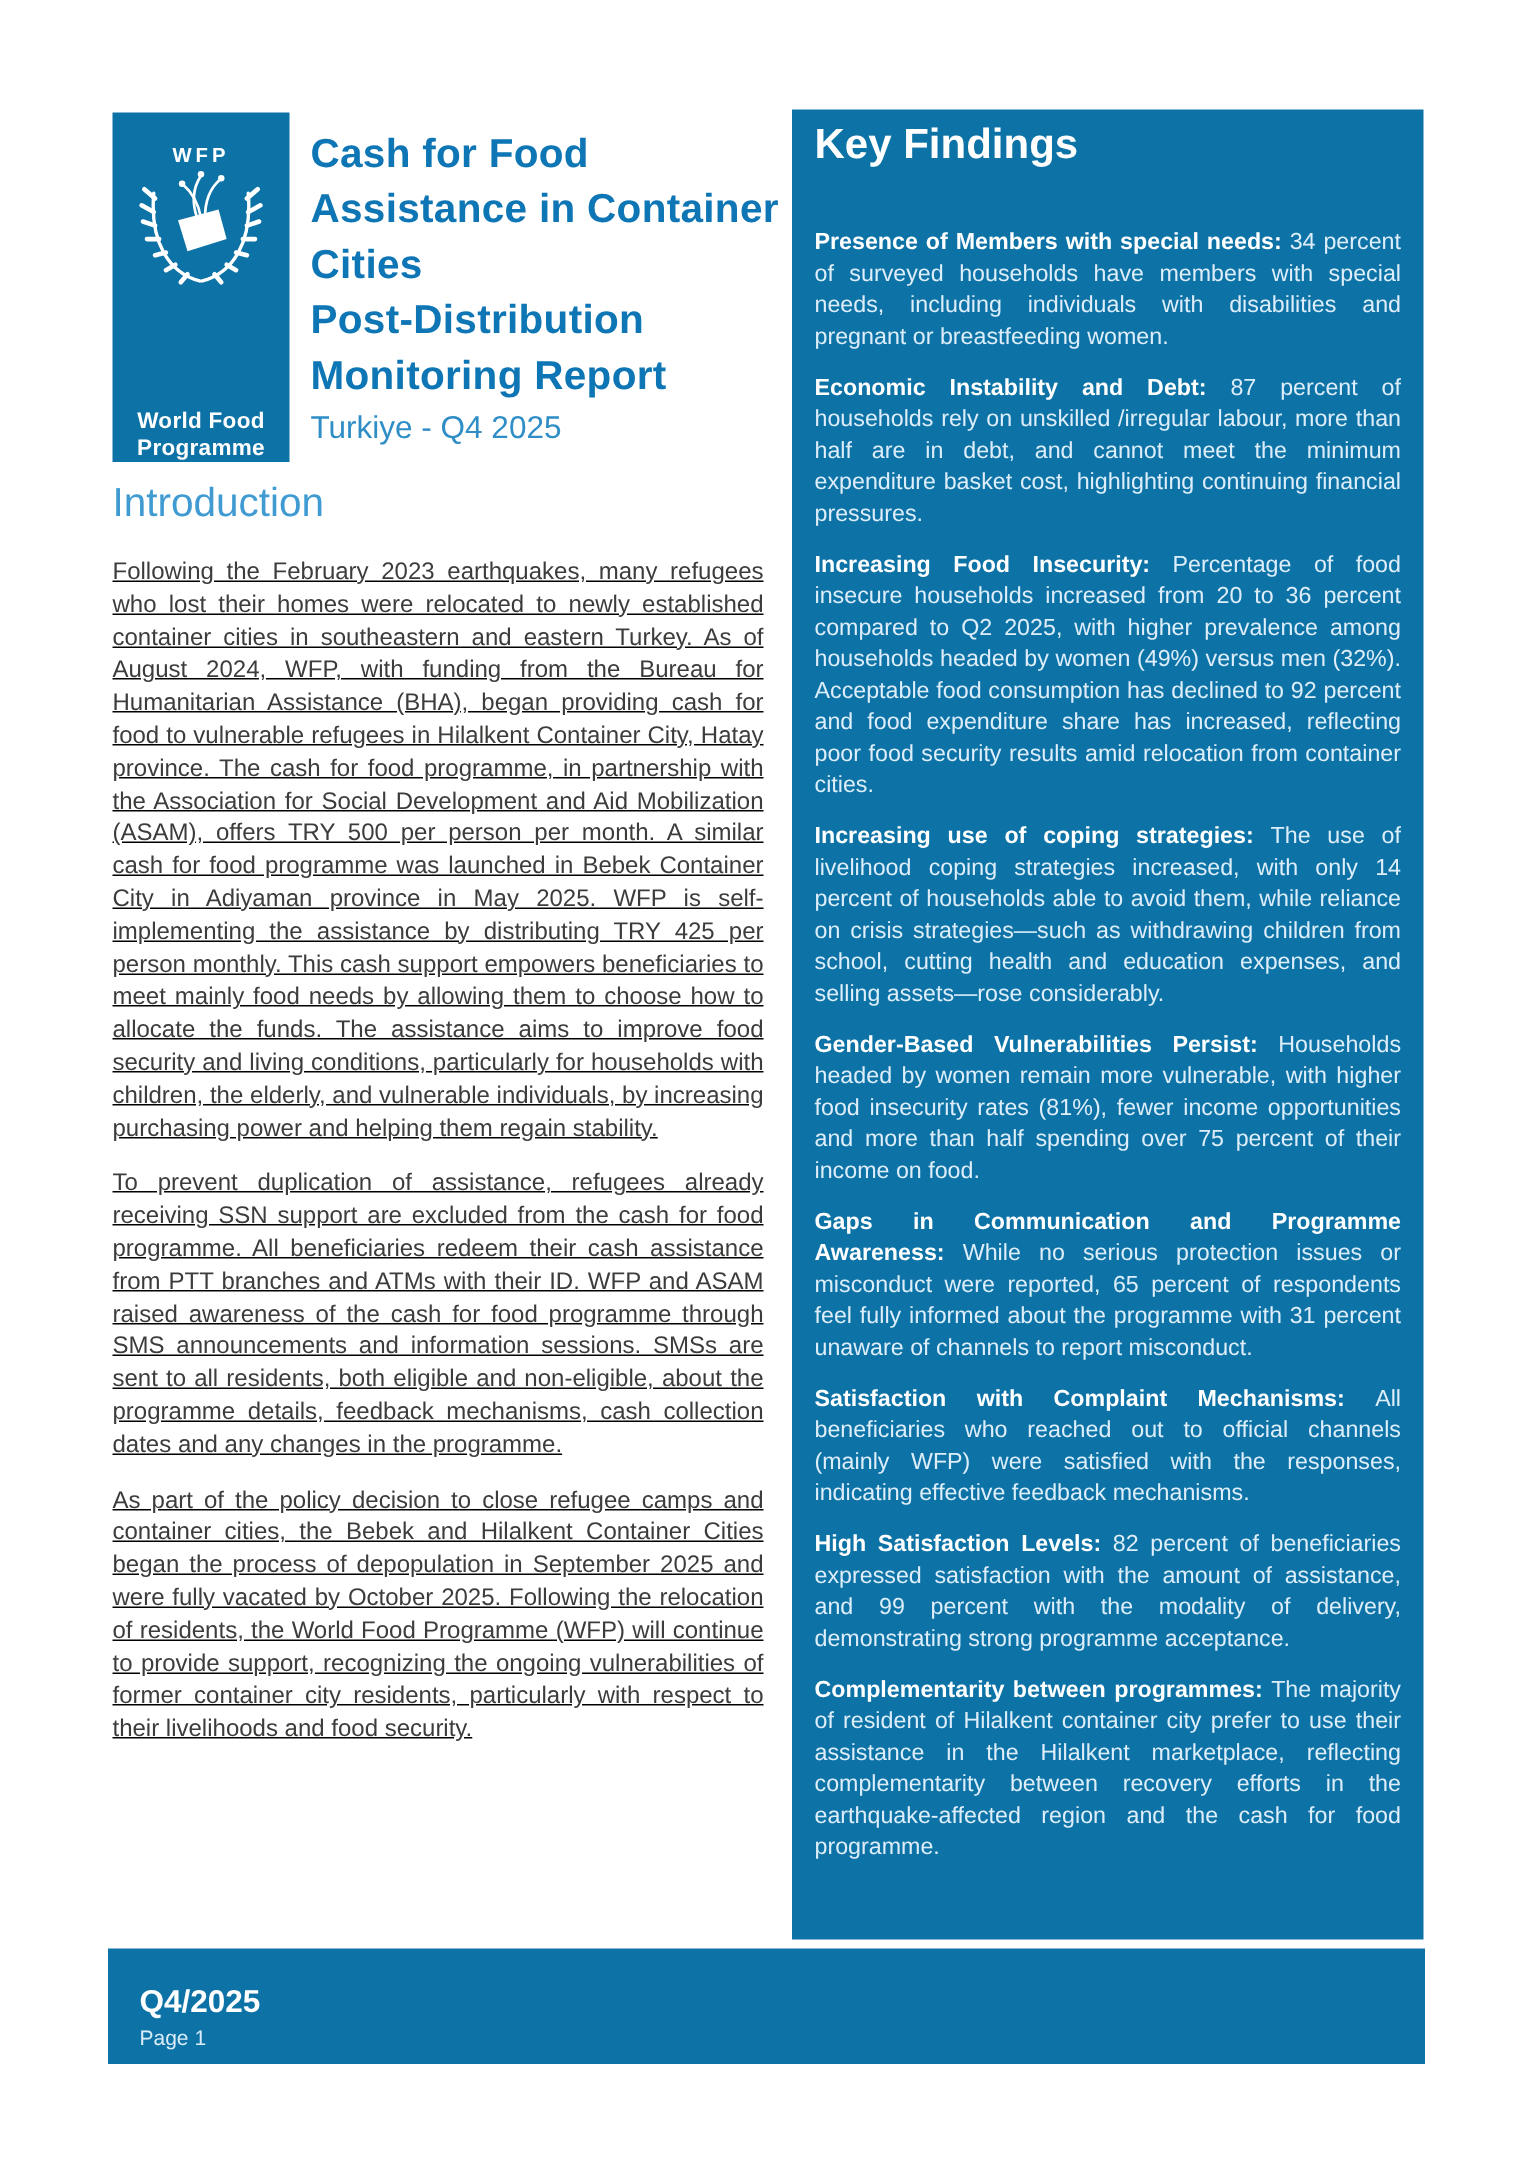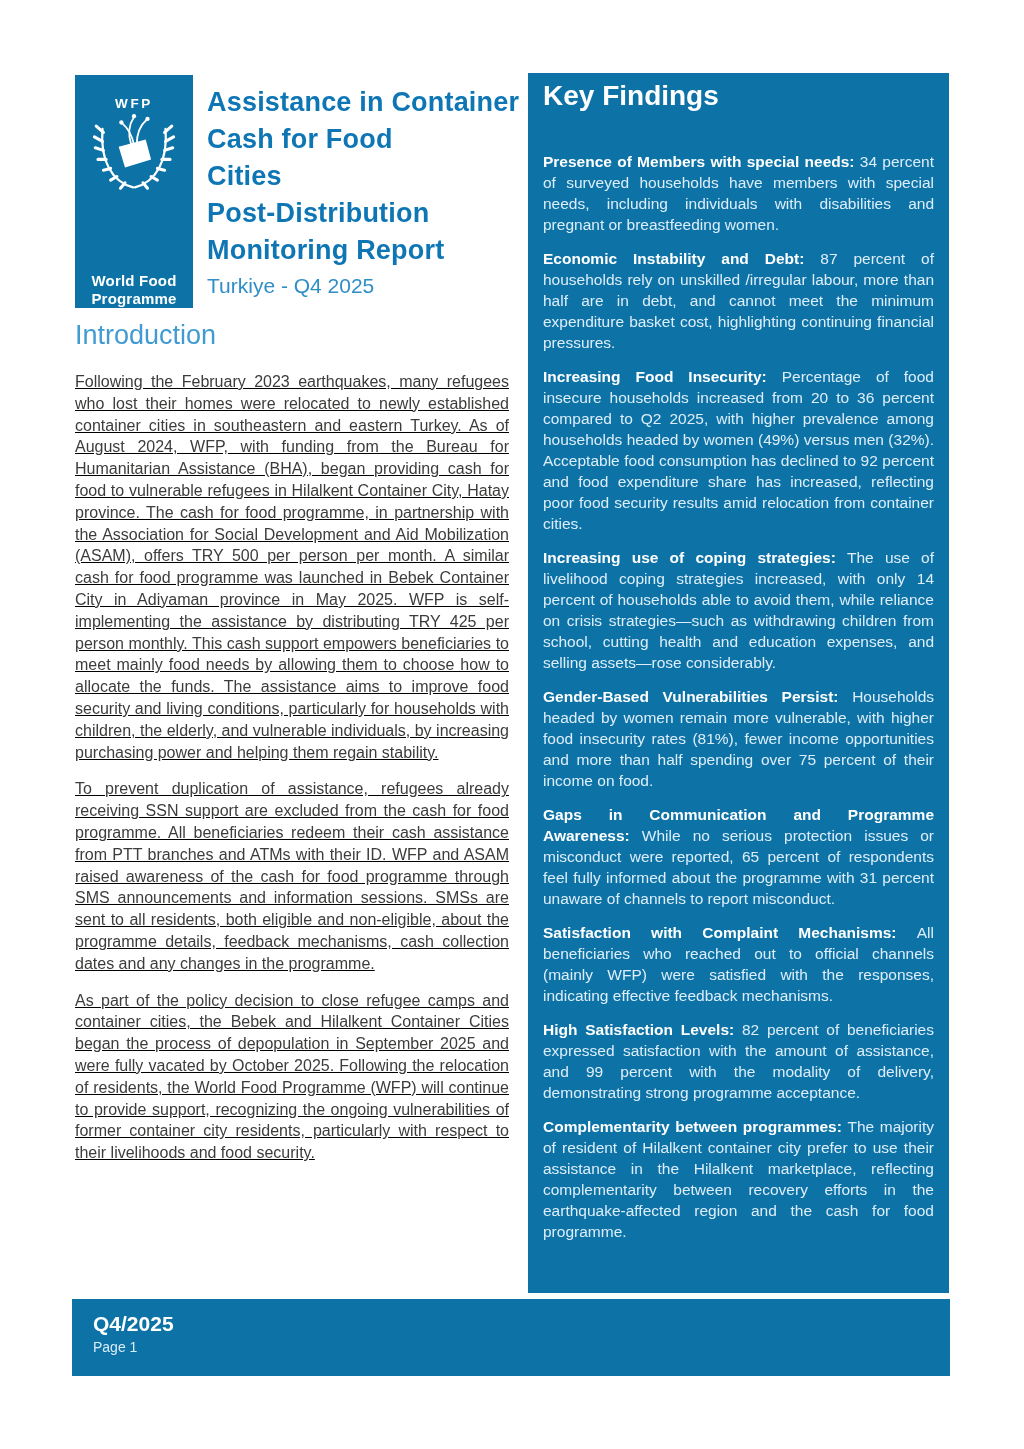--- a/index.html
+++ b/index.html
@@ -42,21 +42,21 @@
   }
   .sidebar-heading { color:#ffffff; font-size:28px; font-weight:bold; margin-bottom:39px; }
   .finding {
     font-size:15.5px; line-height:21px; color:var(--sidebar-text,#ddeefa);
     text-align:justify; margin-bottom:13px;
   }
   .finding-title { color:#ffffff; font-weight:bold; }
   
   .footer {
     position:absolute; left:72px; top:1299px; width:878px; height:77px;
-    background:var(--brand-blue,#0d73a7); padding:13px 0 0 21px;
+    background:var(--brand-blue,#0d73a7); padding:24px 0 0 21px;
   }
   .footer-quarter { color:#ffffff; font-weight:bold; font-size:21px; line-height:24px; }
   .footer-page { color:#d9ecf8; font-size:14px; margin-top:3px; }
 </style>
 </head>
 <body>
 
 <div class="page">
 
   <div class="logo-block">
@@ -103,22 +103,22 @@
       <path d="M33 58 L63 50 L69 72 L40 81 Z" fill="#ffffff"></path>
     </svg>
     <div class="logo-name">
       <div>World Food</div>
       <div>Programme</div>
     </div>
   </div>
 
   <div class="title-block">
     <div>
+        <div class="title-line">Cash for Food</div>
         <div class="title-line">Assistance in Container</div>
-        <div class="title-line">Cash for Food</div>
         <div class="title-line">Cities</div>
         <div class="title-line">Post-Distribution</div>
         <div class="title-line">Monitoring Report</div>
       </div>
     <div class="subtitle">Turkiye - Q4 2025</div>
   </div>
 
   <div class="intro-heading">Introduction</div>
   <div class="intro-body">
       <p class="body-para">Following the February 2023 earthquakes, many refugees who lost their homes were relocated to newly established container cities in southeastern and eastern Turkey. As of August 2024, WFP, with funding from the Bureau for Humanitarian Assistance (BHA), began providing cash for food to vulnerable refugees in Hilalkent Container City, Hatay province. The cash for food programme, in partnership with the Association for Social Development and Aid Mobilization (ASAM), offers TRY 500 per person per month. A similar cash for food programme was launched in Bebek Container City in Adiyaman province in May 2025. WFP is self-implementing the assistance by distributing TRY 425 per person monthly. This cash support empowers beneficiaries to meet mainly food needs by allowing them to choose how to allocate the funds. The assistance aims to improve food security and living conditions, particularly for households with children, the elderly, and vulnerable individuals, by increasing purchasing power and helping them regain stability.</p>

